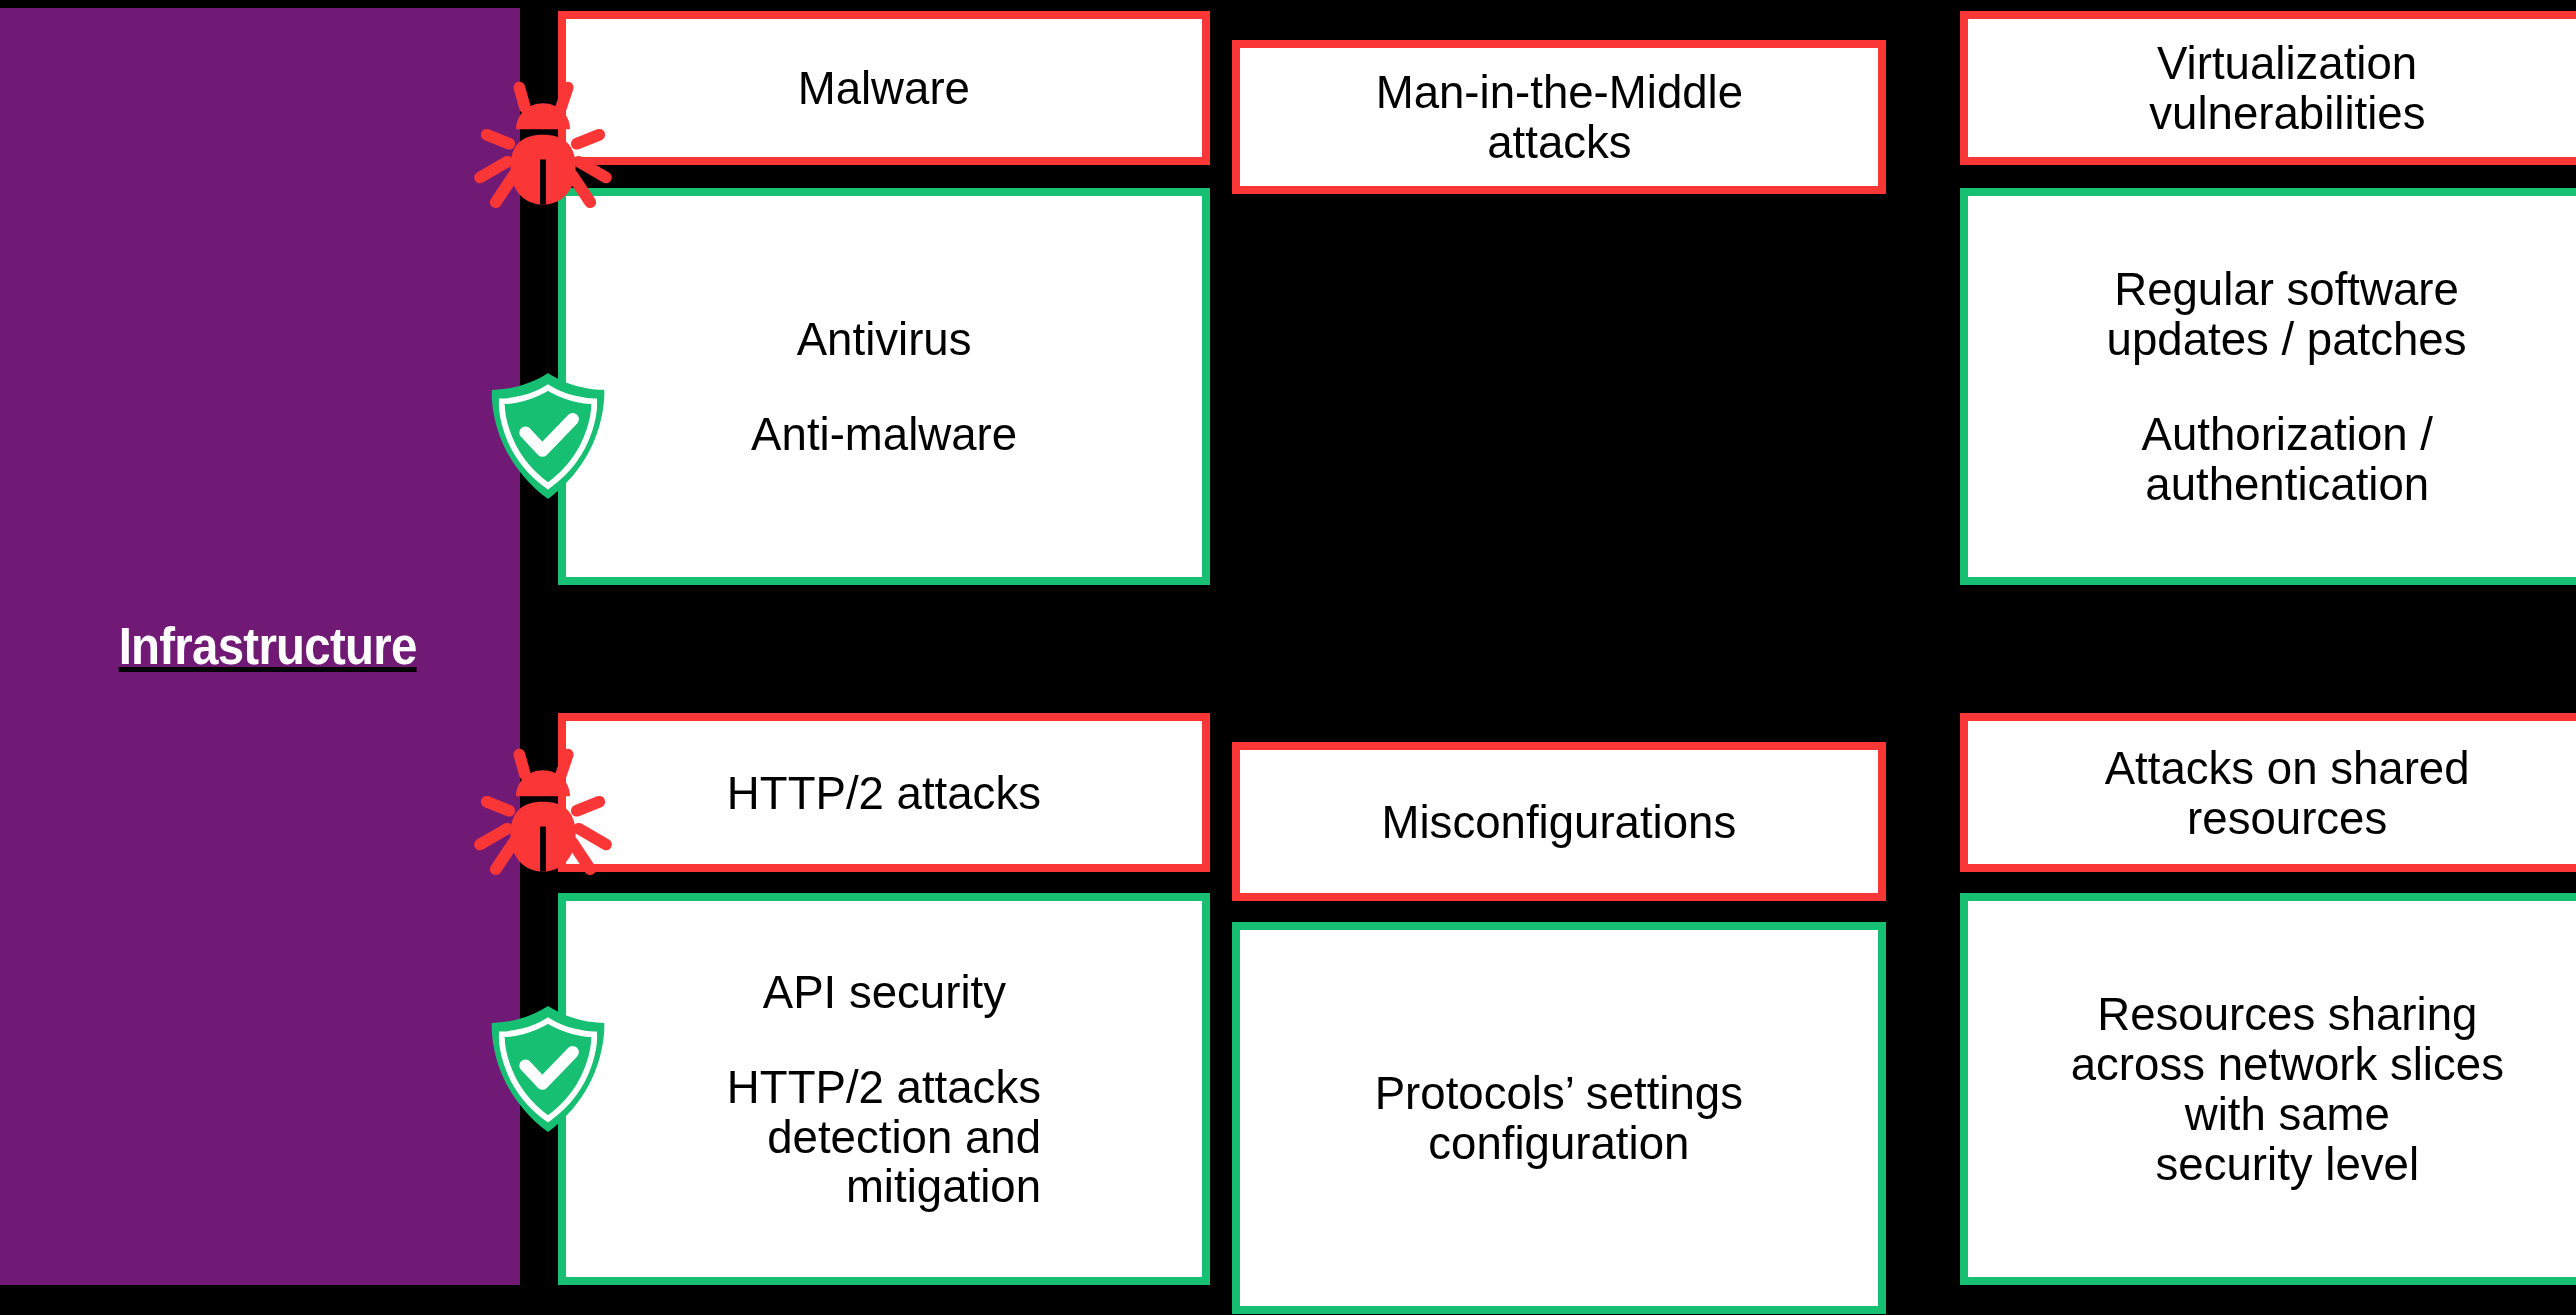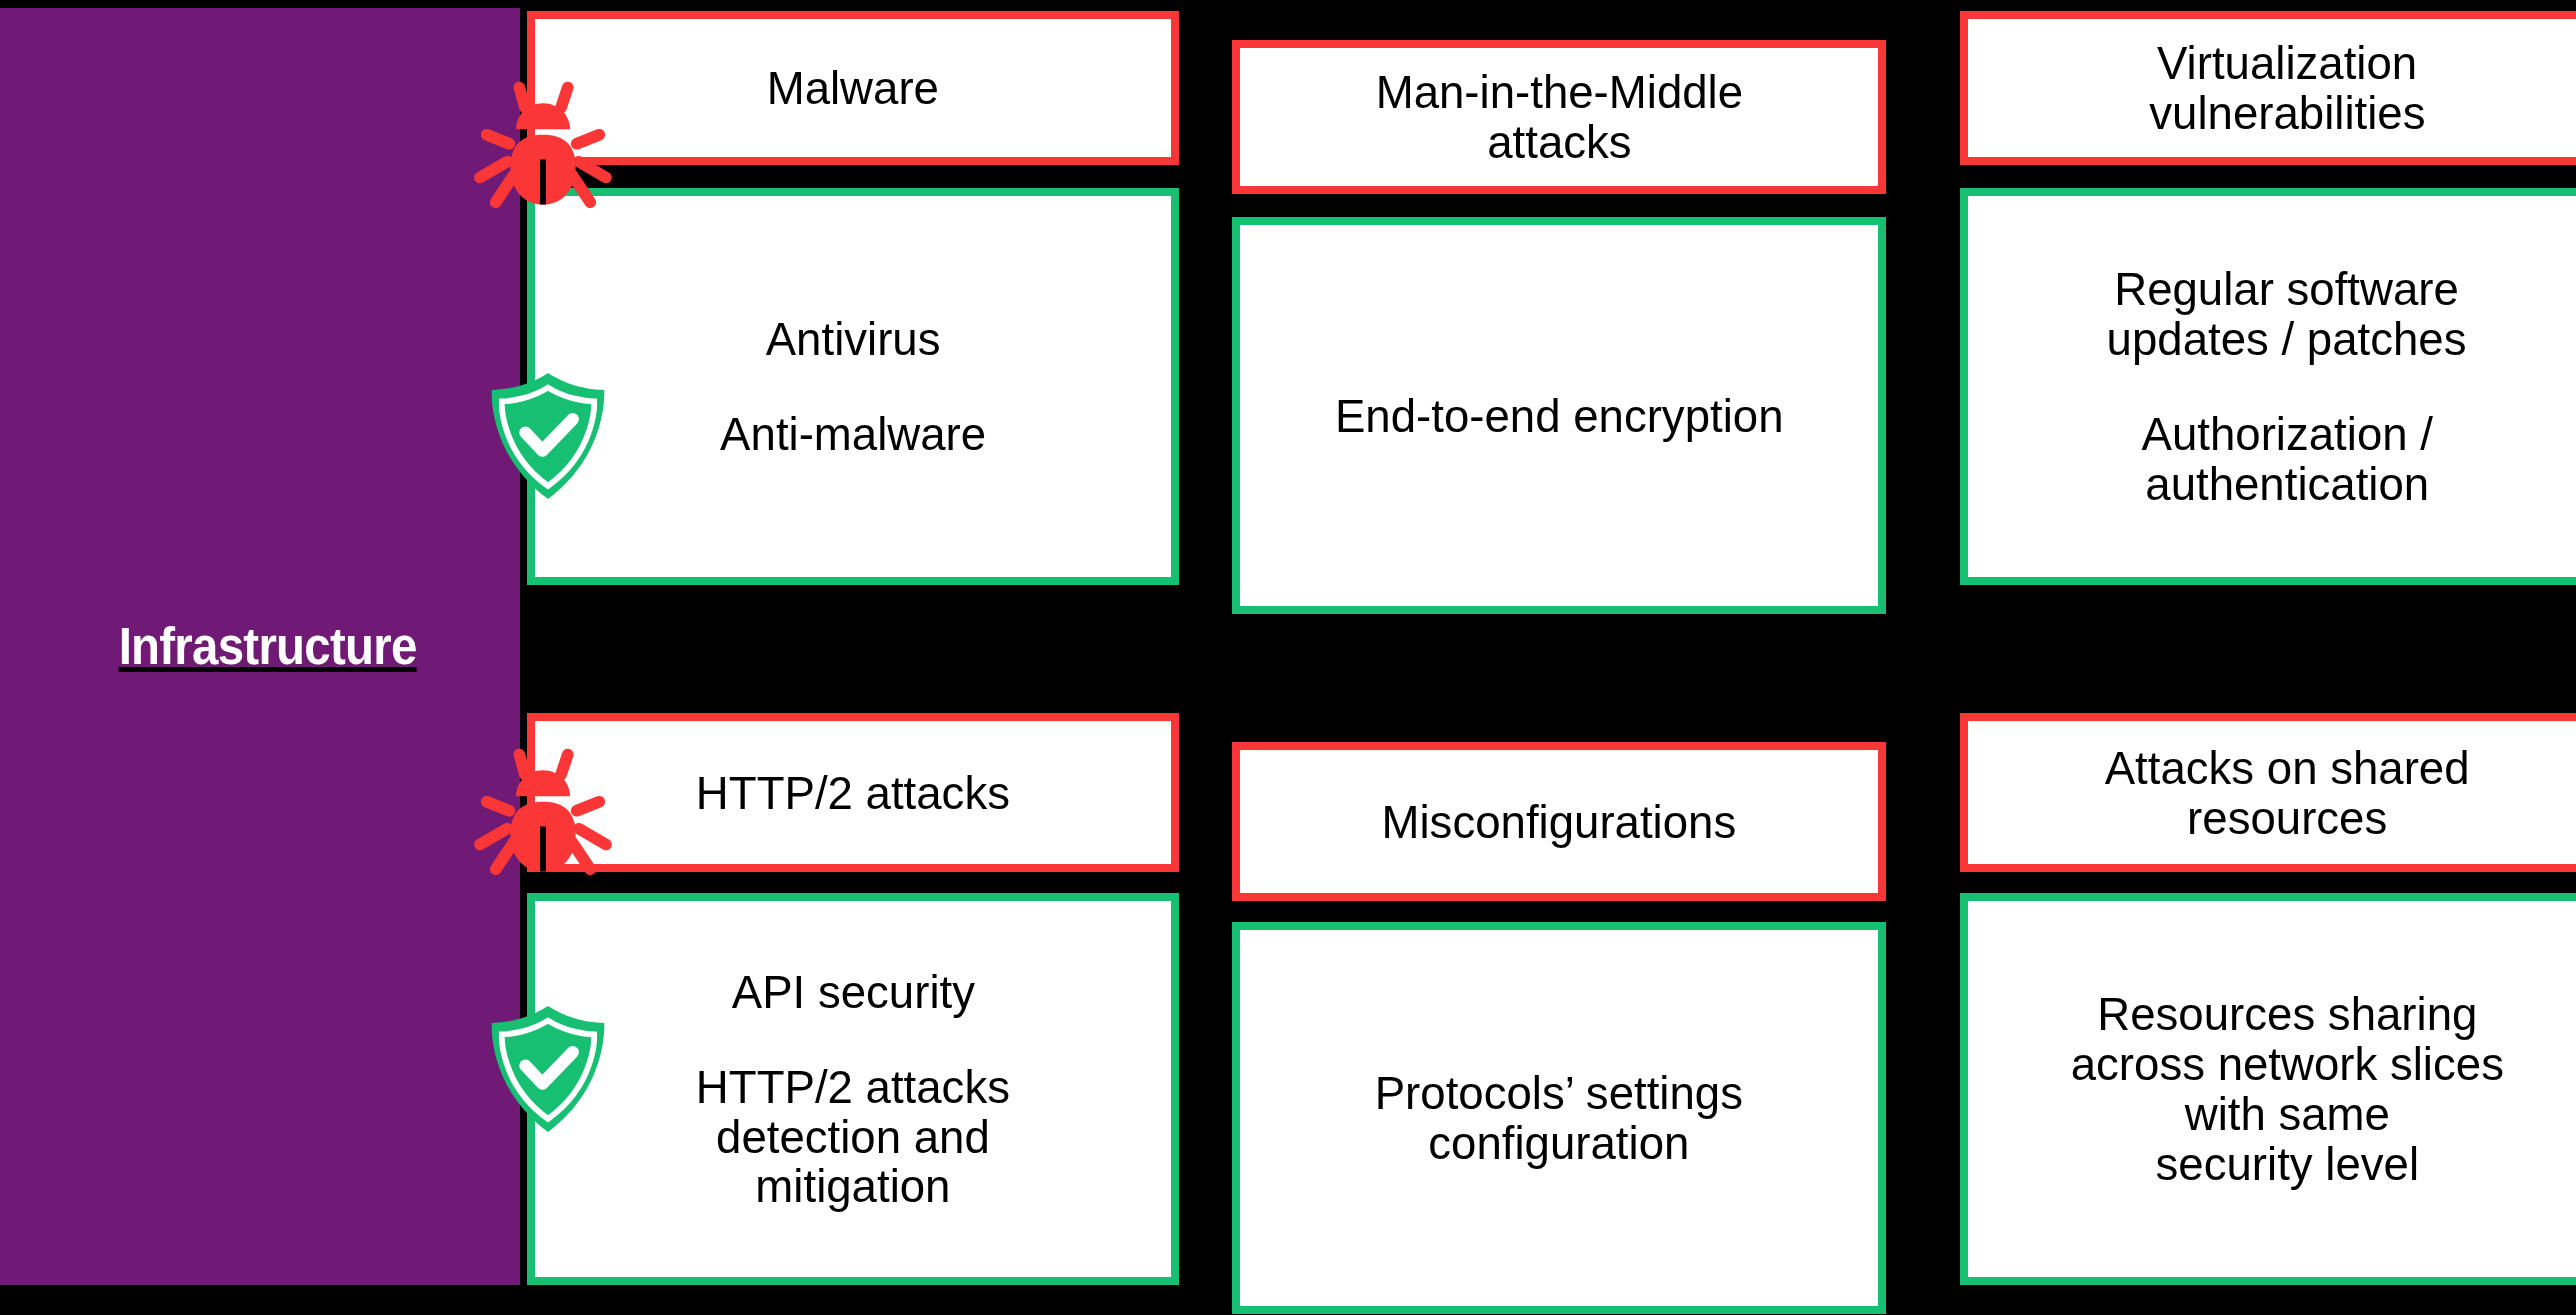--- a/index.html
+++ b/index.html
@@ -19,21 +19,21 @@
   .cell{position:absolute;background:#ffffff;box-sizing:border-box;
         display:flex;flex-direction:column;align-items:center;justify-content:center;
         text-align:center;color:#000000;}
   .cell.threat{border:8.8px solid #fb3636;}
   .cell.mitig{border:8.8px solid #16bf72;}
   .cell .ln{font-size:47px;line-height:1.06;display:block;transform:scaleX(.97);}
   .cell .blk{display:block;}
   .cell .blk + .blk{margin-top:45px;}
 
   
-  .c1{left:527px;width:652px;}
+  .c1{left:558px;width:652px;text-align:right;}
   .c2{left:1232px;width:654px;margin-top:29px;}
   .c3{left:1916px;width:654px;margin-left:44px;}
   
   .r1t{top:11.2px;height:154px;}
   .r1m{top:188px;height:397px;}
   .r2t{top:713px;height:159px;}
   .r2m{top:893px;height:392px;}
 
   
   .icon{position:absolute;width:144px;height:144px;}
@@ -62,25 +62,20 @@
     <span class="ln">Virtualization</span>
     <span class="ln">vulnerabilities</span>
   </div>
 
   <div class="cell mitig c1 r1m">
     <span class="blk">
       <span class="ln">Antivirus</span>
     </span>
     <span class="blk">
       <span class="ln">Anti-malware</span>
-    </span>
-  </div>
-  <div class="cell mitig c2 r1m">
-    <span class="blk">
-      <span class="ln">End-to-end encryption</span>
     </span>
   </div>
   <div class="cell mitig c3 r1m">
     <span class="blk">
       <span class="ln">Regular software</span>
       <span class="ln">updates / patches</span>
     </span>
     <span class="blk">
       <span class="ln">Authorization /</span>
       <span class="ln">authentication</span>

